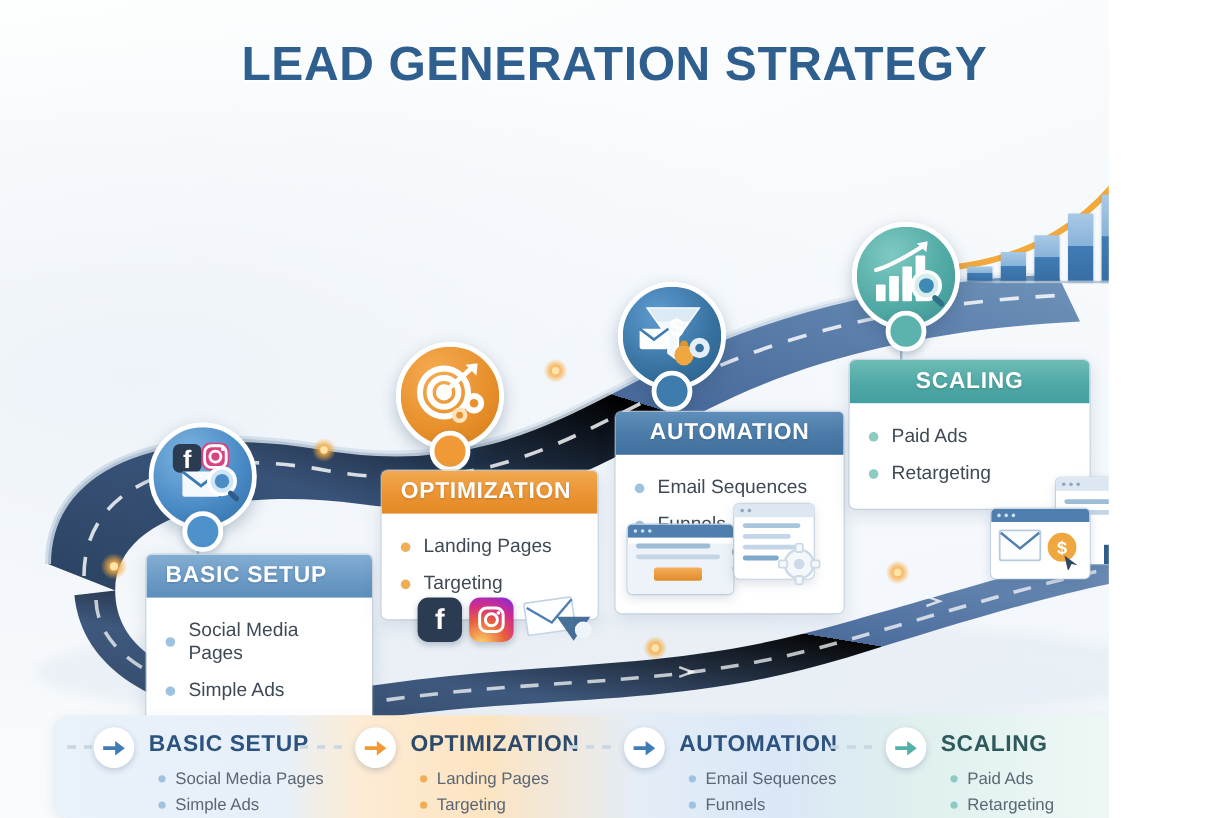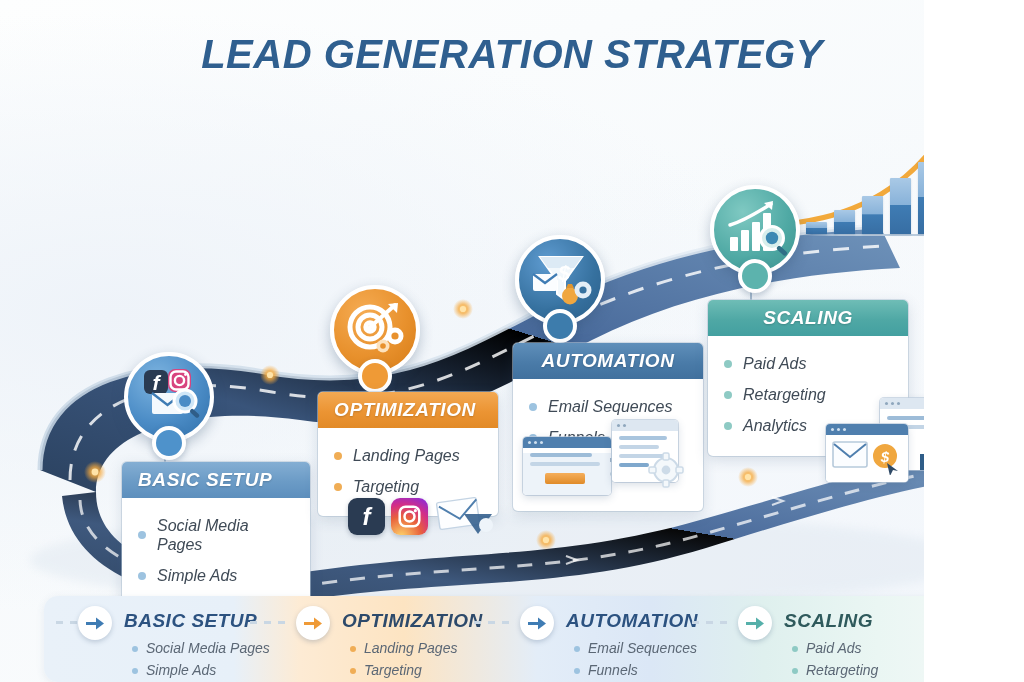--- a/index.html
+++ b/index.html
@@ -8,21 +8,20 @@
     font-family:"Liberation Sans", sans-serif;
     background:#ffffff;
   }
   #canvas{
     position:relative;width:924px;height:682px;
     background:
       radial-gradient(ellipse at 12% 46%, #eef3f9 0%, rgba(238,243,249,0) 58%),
       radial-gradient(ellipse at 92% 88%, #f2f6fb 0%, rgba(242,246,251,0) 55%),
       linear-gradient(160deg,#fdfefe 0%,#f7fafc 48%,#fbfcfd 100%);
     overflow:hidden;
-    font-style:italic;
   }
 
   
   .title{
     position:absolute;left:0;top:32px;width:1024px;text-align:center;
     font-size:40px;font-weight:bold;letter-spacing:.5px;
     color:#2f5f8f;
     text-shadow:0 1px 1px rgba(255,255,255,.9);
   }
 
@@ -348,24 +347,20 @@
     <div class="hd">SCALING</div>
     <div class="body">
       <div class="it">
         <span class="dot"></span>
         <span>Paid Ads</span>
       </div>
       <div class="it">
         <span class="dot"></span>
         <span>Retargeting</span>
       </div>
-      <div class="it">
-        <span class="dot"></span>
-        <span>Analytics</span>
-      </div>
     </div>
   </div>
 
   <div class="sicon fb" style="left:348px;top:498px;width:37px;height:37px;font-size:24px;">f</div>
   <div class="sicon ig" style="left:391px;top:498px;width:37px;height:37px;">
     <svg width="25" height="25" viewBox="0 0 24 24">
       <rect x="2.6" y="2.6" width="18.8" height="18.8" rx="5.6" fill="none" stroke="#fff" stroke-width="2.4"></rect>
       <circle cx="12" cy="12" r="4.8" fill="none" stroke="#fff" stroke-width="2.4"></circle>
       <circle cx="17.6" cy="6.4" r="1.5" fill="#fff"></circle>
     </svg>

